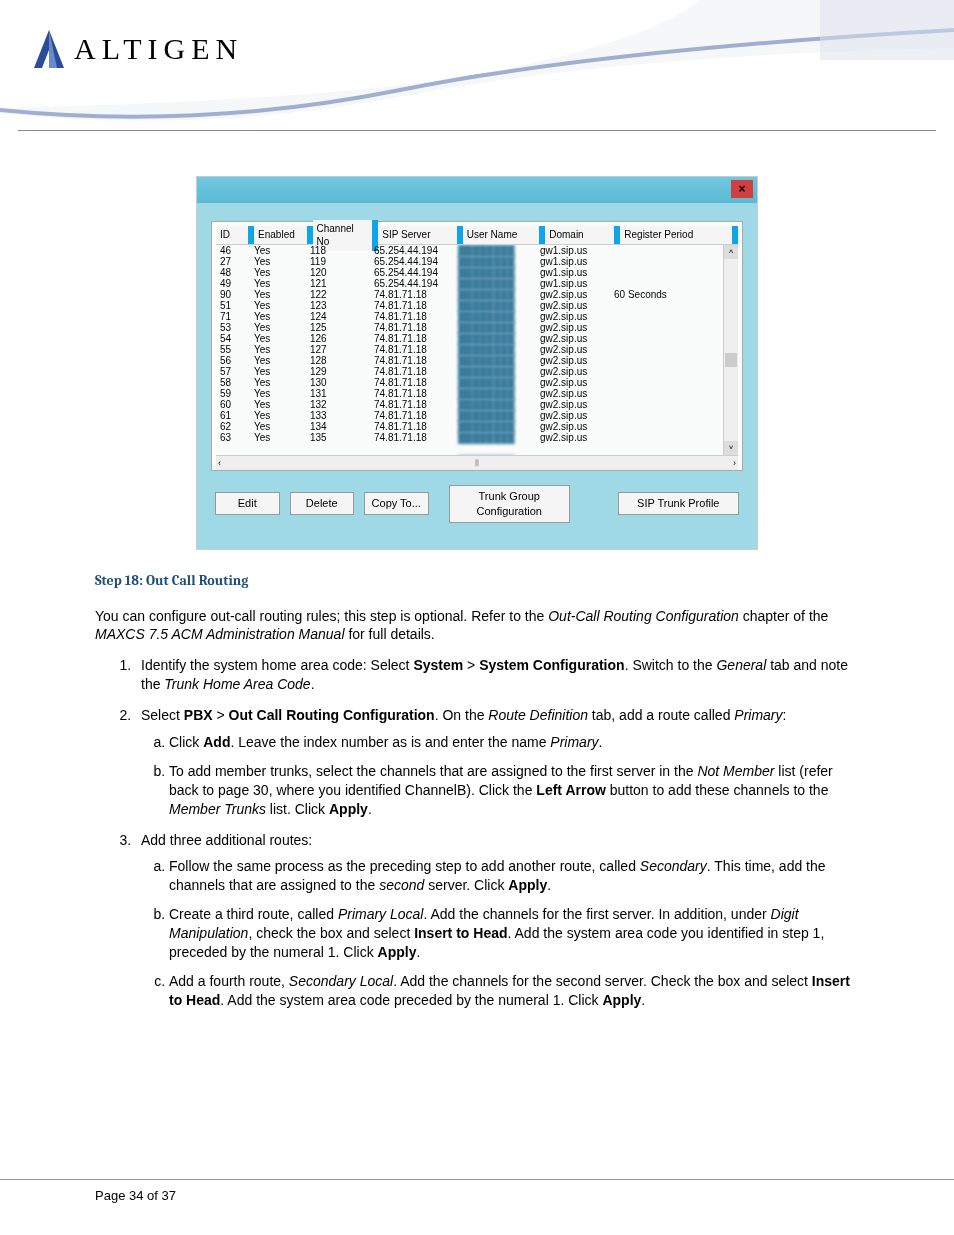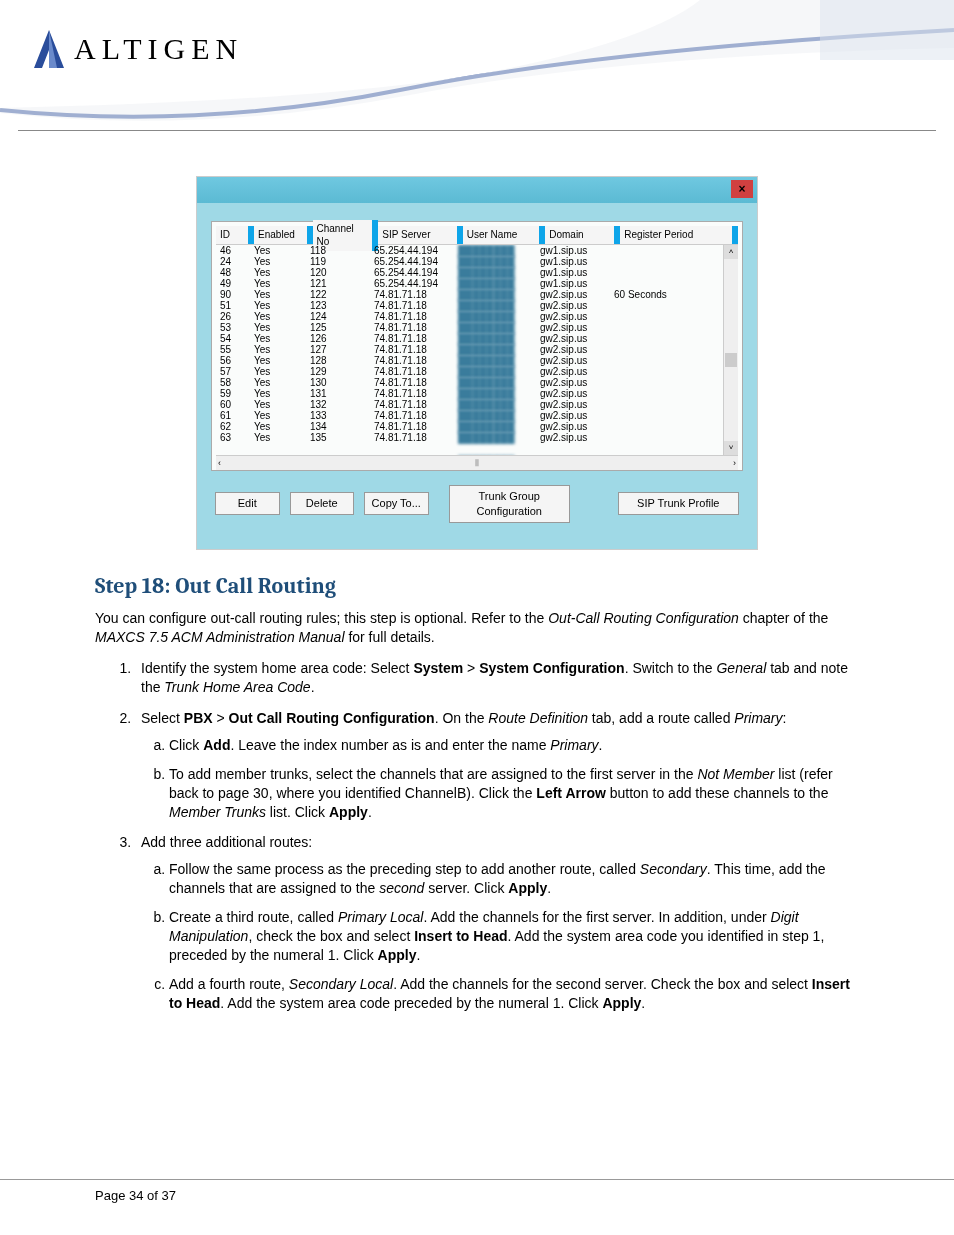--- a/index.html
+++ b/index.html
@@ -42,21 +42,21 @@
   .spacer-sm{width:30px;}
   .last-row-fade { opacity:0.5;margin-top:12px; }
 
   
   ol { margin:0; padding-left:40px; }
   ol.main > li { margin-bottom:12px; padding-left:6px; }
   ol.sub { list-style-type: lower-alpha; padding-left:28px; margin-top:8px;}
   ol.sub > li { margin-bottom:10px; }
   .italic { font-style:italic; }
   .bold { font-weight:bold; }
-  h2.step { font-family: Cambria, Georgia, serif; color:#1f4e79; font-size:22px; font-weight:bold; margin:22px 0 8px 0; }
+  h2.step { font-family: Cambria, Georgia, serif; color:#1f4e79; font-size:14px; font-weight:bold; margin:22px 0 16px 0; }
   p { margin:0 0 12px 0; }
 
   .footer { position:absolute; bottom:32px; left:0; right:0; padding:0 95px; display:flex; justify-content:space-between; font-size:13px; border-top:1px solid #999;}
   .footer > div { padding-top:8px; }
 </style>
 </head>
 <body>
 
 <div class="page">
   <div class="header-area">
@@ -100,21 +100,21 @@
             <div class="table-row">
                   <div class="cell c-id">46</div>
                   <div class="cell c-en">Yes</div>
                   <div class="cell c-ch">118</div>
                   <div class="cell c-sip">65.254.44.194</div>
                   <div class="cell c-user blur">████████</div>
                   <div class="cell c-dom">gw1.sip.us</div>
                   <div class="cell c-reg"></div>
                 </div>
                 <div class="table-row">
-                  <div class="cell c-id">24</div>
+                  <div class="cell c-id">27</div>
                   <div class="cell c-en">Yes</div>
                   <div class="cell c-ch">119</div>
                   <div class="cell c-sip">65.254.44.194</div>
                   <div class="cell c-user blur">████████</div>
                   <div class="cell c-dom">gw1.sip.us</div>
                   <div class="cell c-reg"></div>
                 </div>
                 <div class="table-row">
                   <div class="cell c-id">48</div>
                   <div class="cell c-en">Yes</div>
@@ -145,21 +145,21 @@
                 <div class="table-row">
                   <div class="cell c-id">51</div>
                   <div class="cell c-en">Yes</div>
                   <div class="cell c-ch">123</div>
                   <div class="cell c-sip">74.81.71.18</div>
                   <div class="cell c-user blur">████████</div>
                   <div class="cell c-dom">gw2.sip.us</div>
                   <div class="cell c-reg"></div>
                 </div>
                 <div class="table-row">
-                  <div class="cell c-id">26</div>
+                  <div class="cell c-id">71</div>
                   <div class="cell c-en">Yes</div>
                   <div class="cell c-ch">124</div>
                   <div class="cell c-sip">74.81.71.18</div>
                   <div class="cell c-user blur">████████</div>
                   <div class="cell c-dom">gw2.sip.us</div>
                   <div class="cell c-reg"></div>
                 </div>
                 <div class="table-row">
                   <div class="cell c-id">53</div>
                   <div class="cell c-en">Yes</div>

